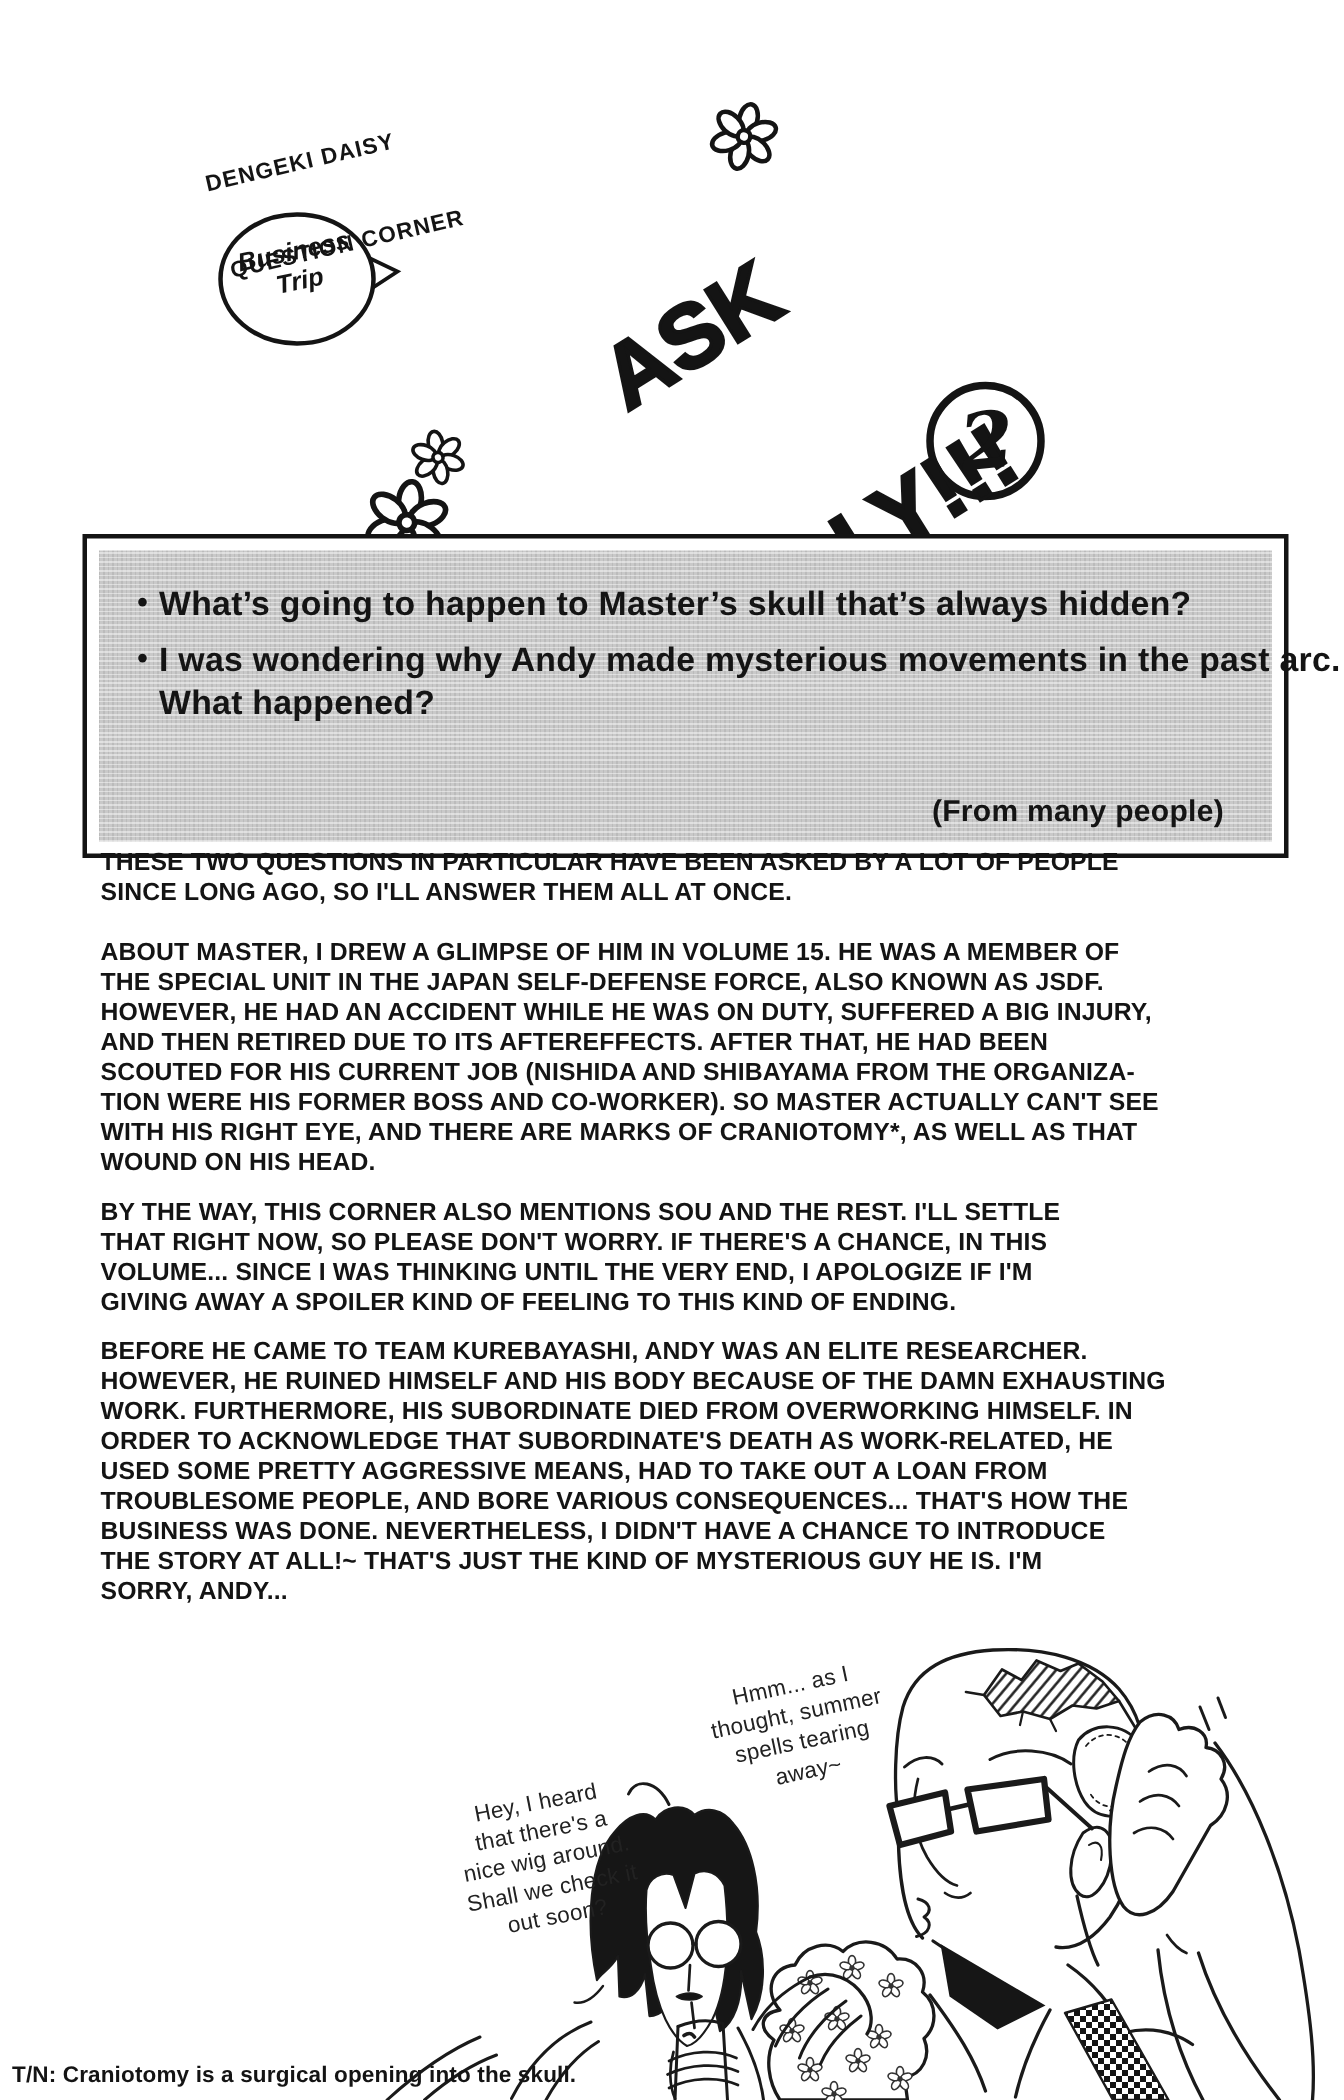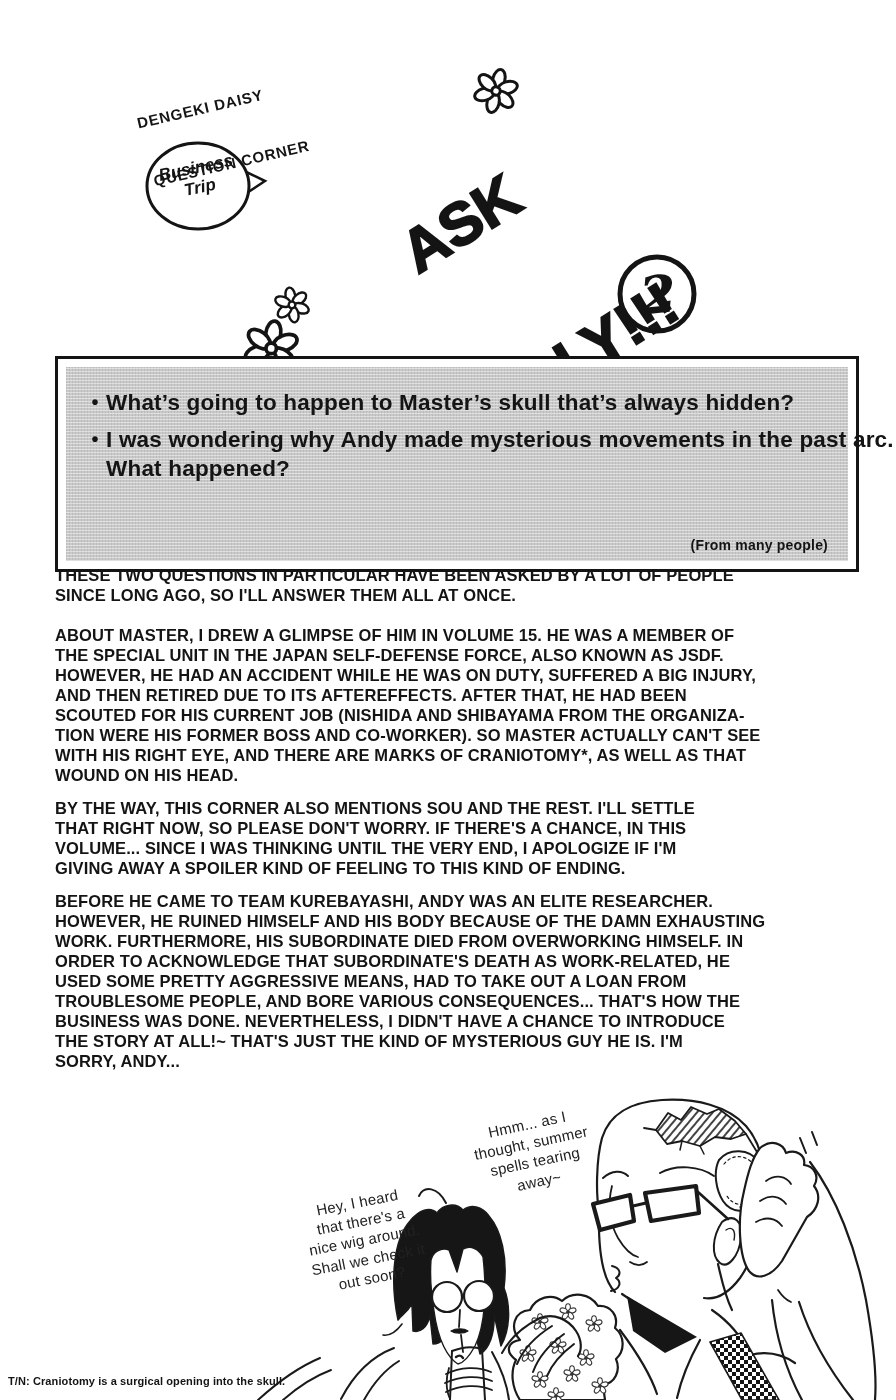--- a/index.html
+++ b/index.html
@@ -52,43 +52,43 @@
     background:
       repeating-linear-gradient(0deg,  rgba(255,255,255,.45) 0 1px, rgba(0,0,0,0) 1px 3px),
       repeating-linear-gradient(90deg, rgba(0,0,0,.07) 0 1px, rgba(0,0,0,0) 1px 3px),
       #c9c9c9;
     padding:22px 14px 10px 18px;
   }
   .q-item { display:flex; font-weight:700; font-size:22.5px; line-height:1.26; margin-bottom:9px; }
   .q-item .bullet { width:22px; flex:0 0 22px; text-align:center; font-size:20px; padding-top:1px; }
   .q-item .q-text { white-space:pre; letter-spacing:0.2px; }
   .attribution {
-    position:absolute; right:20px; bottom:8px;
-    font-weight:700; font-size:14px; letter-spacing:0.2px;
-  }
-
-  
-  .body-text { position:absolute; left:55px; top:565px; width:828px; }
+    position:absolute; right:32px; bottom:8px;
+    font-weight:700; font-size:20px; letter-spacing:0.2px;
+  }
+
+  
+  .body-text { position:absolute; left:67px; top:565px; width:828px; }
   .body-text p {
     margin:0 0 13px 0; white-space:pre;
     font-weight:700; font-size:16.5px; line-height:20px; letter-spacing:0.1px;
   }
   .body-text p.first { margin-bottom:20px; }
 
   
   .speech {
     position:absolute; text-align:center; white-space:pre-line;
     font-size:15px; line-height:1.28; letter-spacing:0.2px; color:#222;
   }
   .speech-right { left:438px; top:1114px; width:190px; transform:rotate(-12deg); }
   .speech-left  { left:272px; top:1192px; width:185px; transform:rotate(-11deg); }
 
   .translator-note {
     position:absolute; left:8px; top:1375px;
-    font-weight:700; font-size:11px; letter-spacing:0.1px;
+    font-weight:700; font-size:15px; letter-spacing:0.1px;
   }
 </style>
 </head>
 <body>
 
 <div class="page">
 
   <svg class="art" viewBox="0 0 896 1400">
     <defs>
       <pattern id="hatchA" width="6" height="6" patternUnits="userSpaceOnUse" patternTransform="rotate(40)">

